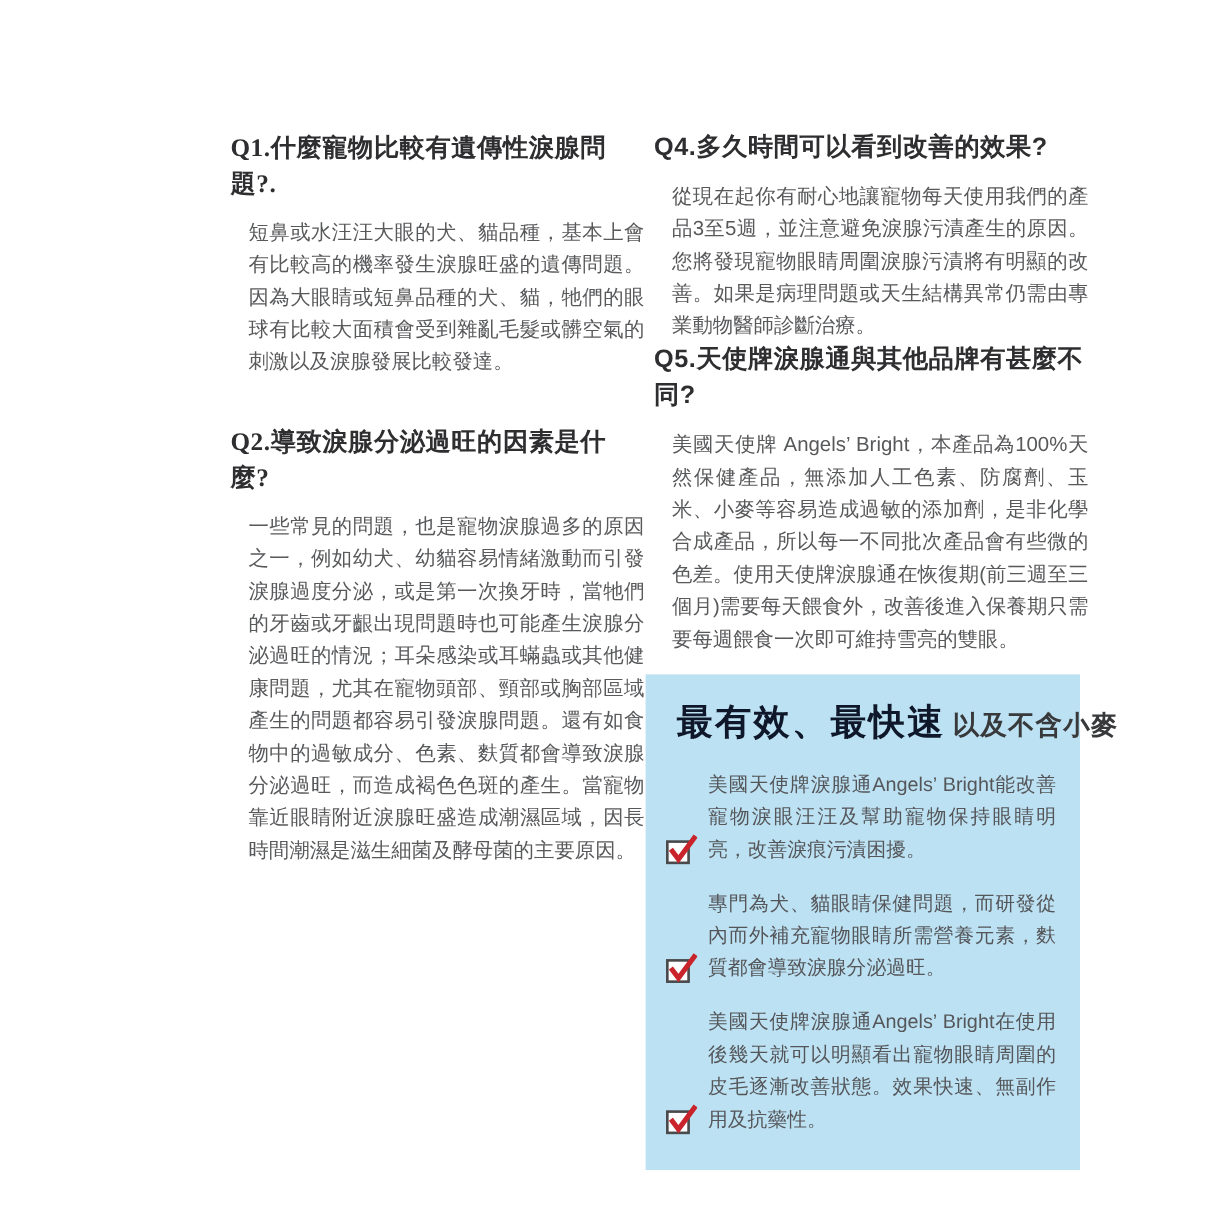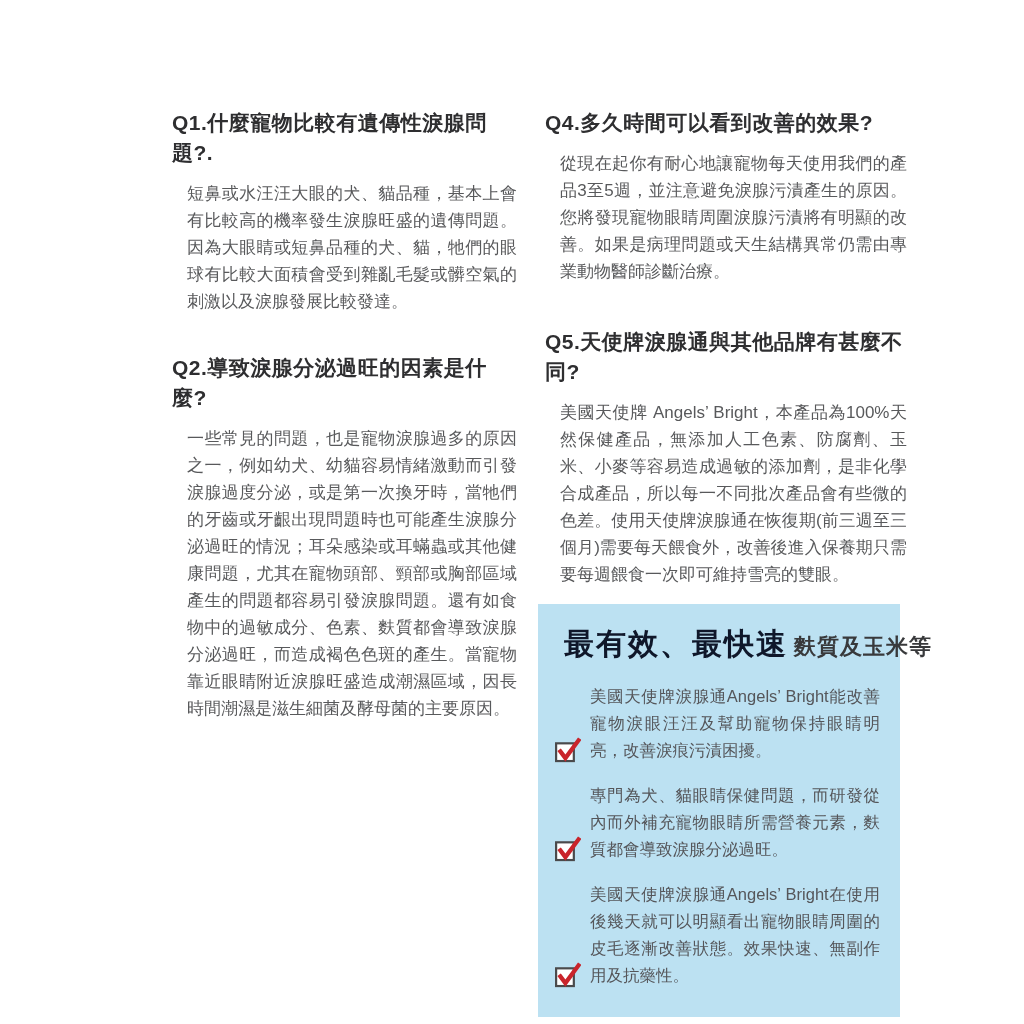--- a/index.html
+++ b/index.html
@@ -5,42 +5,42 @@
   * { margin:0; padding:0; box-sizing:border-box; }
   html,body { background:#ffffff; }
   .page {
     position:relative;
     width:1024px; height:1024px;
     background:#ffffff;
     font-family:"Liberation Sans","DejaVu Sans",sans-serif;
     overflow:hidden;
   }
   .col { position:absolute; top:108px; }
-  .col-left  { left:172px; width:345px; }
+  .col-left  { left:192px; width:345px;font-family:Liberation Serif, serif; }
   .col-right { left:545px; width:362px; }
 
   .qa h2 {
     font-size:21px;
     font-weight:bold;
     color:#2e2e30;
     letter-spacing:0.5px;
     line-height:30px;
     margin:0 0 12px 0;
   }
   .qa p {
     font-size:17px;
     color:#58595b;
     line-height:27px;
     text-align:justify;
     padding-left:15px;
     margin:0;
   }
   .qa-1 { margin-bottom:38px; }
   .qa-2 { margin-bottom:25px; }
-  .qa-4 { margin-bottom:42px; }
+  .qa-4 { }
   .qa-5 { margin-bottom:16px; }
 
   .highlight-box {
     margin-left:-7px;
     width:362px;
     background:#bce1f2;
     padding:20px 20px 28px 16px;
   }
   .box-header { white-space:nowrap; margin-bottom:4px; padding-left:10px; }
   .box-title-main {
@@ -98,21 +98,21 @@
       <h2>Q4.多久時間可以看到改善的效果?</h2>
       <p>從現在起你有耐心地讓寵物每天使用我們的產品3至5週，並注意避免淚腺污漬產生的原因。您將發現寵物眼睛周圍淚腺污漬將有明顯的改善。如果是病理問題或天生結構異常仍需由專業動物醫師診斷治療。</p>
     </div>
     <div class="qa qa-5">
       <h2>Q5.天使牌淚腺通與其他品牌有甚麼不同?</h2>
       <p>美國天使牌 Angels’ Bright，本產品為100%天然保健產品，無添加人工色素、防腐劑、玉米、小麥等容易造成過敏的添加劑，是非化學合成產品，所以每一不同批次產品會有些微的色差。使用天使牌淚腺通在恢復期(前三週至三個月)需要每天餵食外，改善後進入保養期只需要每週餵食一次即可維持雪亮的雙眼。</p>
     </div>
 
     <div class="highlight-box">
       <div class="box-header">
-        <span class="box-title-main">最有效、最快速</span><span class="box-title-sub">麩質及玉米等</span>
+        <span class="box-title-main">最有效、最快速</span><span class="box-title-sub">以及不含小麥</span>
       </div>
 
       <div class="check-item">
         <svg class="check-icon" viewBox="0 0 32 32">
           <rect x="2.5" y="7.5" width="21" height="21" fill="#ffffff" stroke="#4a4a4c" stroke-width="2.6"></rect>
           <path d="M7.5 17 L13.5 25 L29 4" fill="none" stroke="#c9242b" stroke-width="5" stroke-linecap="square"></path>
         </svg>
         <p>美國天使牌淚腺通Angels’ Bright能改善寵物淚眼汪汪及幫助寵物保持眼睛明亮，改善淚痕污漬困擾。</p>
       </div>
 

